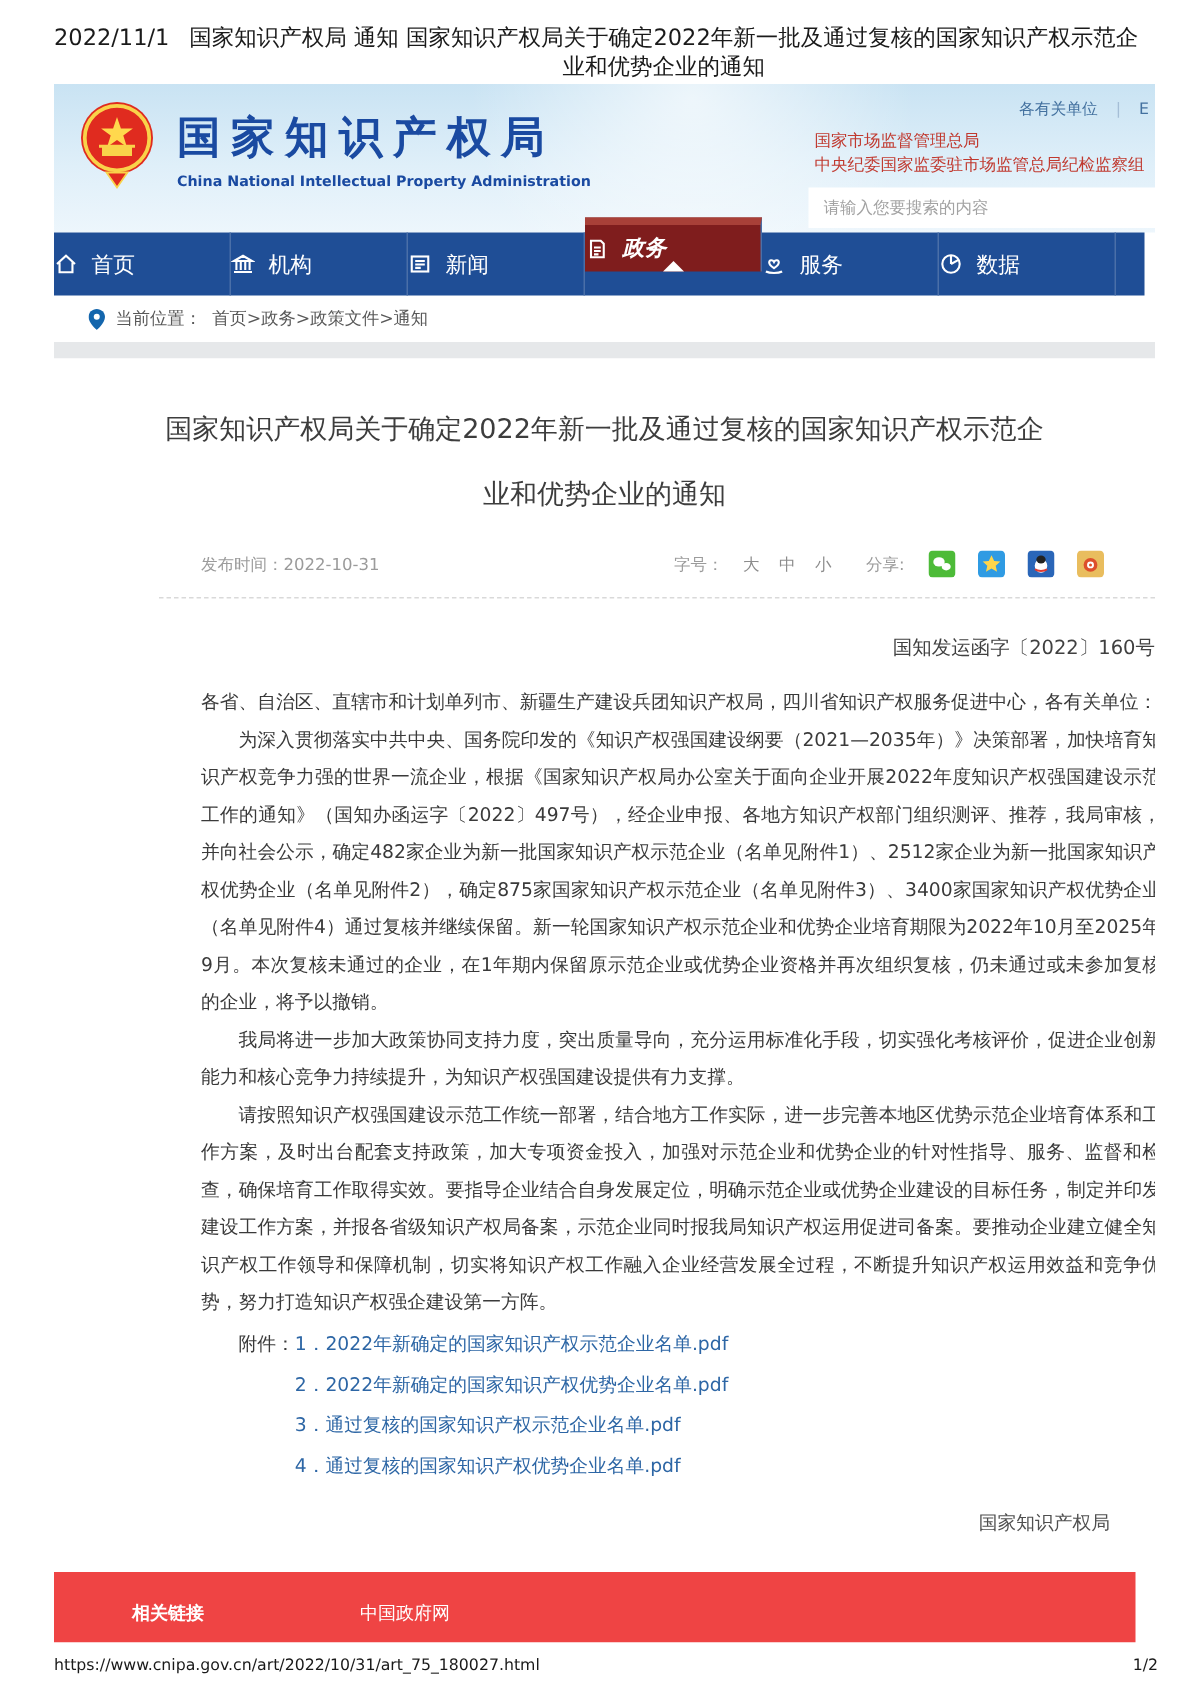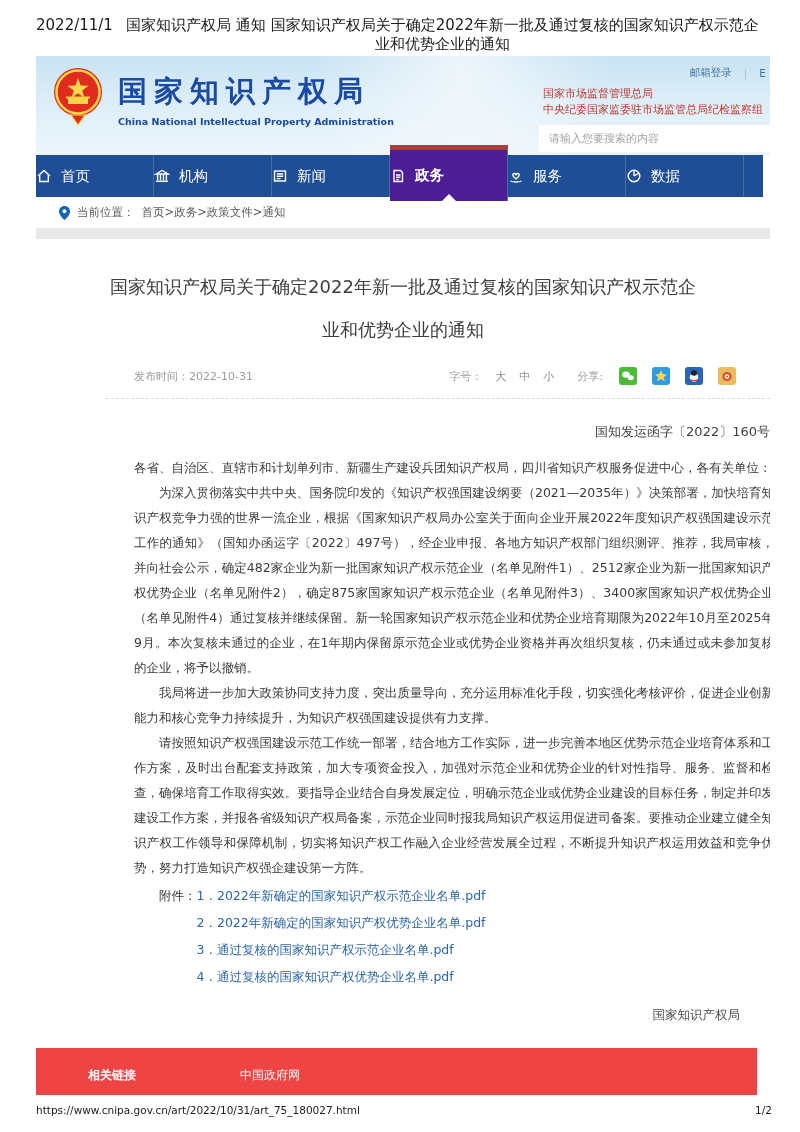--- a/index.html
+++ b/index.html
@@ -45,22 +45,22 @@
   .search-input::placeholder { color:#a3a3a3; }
 
   
   .navbar { position:relative; display:flex; height:42px; background:#1f4e96; width:727px; }
   .nav-item {
     width:118px; box-sizing:border-box; display:flex; align-items:center; justify-content:flex-start;
     gap:9px; color:#fff; font-size:14.5px; border-right:1px solid #4a6fa8; cursor:pointer;
   }
   .nav-item svg { width:16px; height:16px; flex:0 0 auto; }
   .nav-item.active {
-    position:relative; margin-top:-10px; height:56px; box-sizing:border-box;
-    border-top:5px solid #a84038; background:#4c1d95; font-weight:bold; border-right:1px solid #4a6fa8;
+    position:relative; margin-top:-10px; height:36px; box-sizing:border-box;
+    border-top:5px solid #a84038; background:#7f1d1d; font-weight:bold; border-right:1px solid #4a6fa8;font-style:italic;
   }
   .nav-item.active::after {
     content:''; position:absolute; bottom:0; left:50%; transform:translateX(-50%);
     border:7px solid transparent; border-bottom:7px solid #fff; border-top:none;
   }
   .nav-sliver { flex:1; border-right:none; }
 
   
   .breadcrumb { height:31px; background:#fff; display:flex; align-items:center;
                 padding-left:23px; font-size:11.5px; color:#595959; gap:7px; }
@@ -116,21 +116,21 @@
             <rect x="15" y="30.5" width="24" height="2" fill="#f9d34a"></rect>
             <path d="M20 49 L27 59 L34 49 Z" fill="#e02b1f" stroke="#f9d34a" stroke-width="1.2"></path>
           </svg>
         </span>
         <span>
           <div class="brand-cn">国家知识产权局</div>
           <div class="brand-en">China National Intellectual Property Administration</div>
         </span>
       </div>
       <div class="top-links">
-        <a>邮箱登录</a>
+        <a>各有关单位</a>
         <span class="tl-sep">|</span>
         <a>E</a>
       </div>
       <div class="gov-links">
 
       <a class="gov-link">国家市场监督管理总局</a>
           <a class="gov-link">中央纪委国家监委驻市场监管总局纪检监察组</a>
         </div>
       <div class="search-box">
         <input class="search-input" type="text" placeholder="请输入您要搜索的内容" style="">

